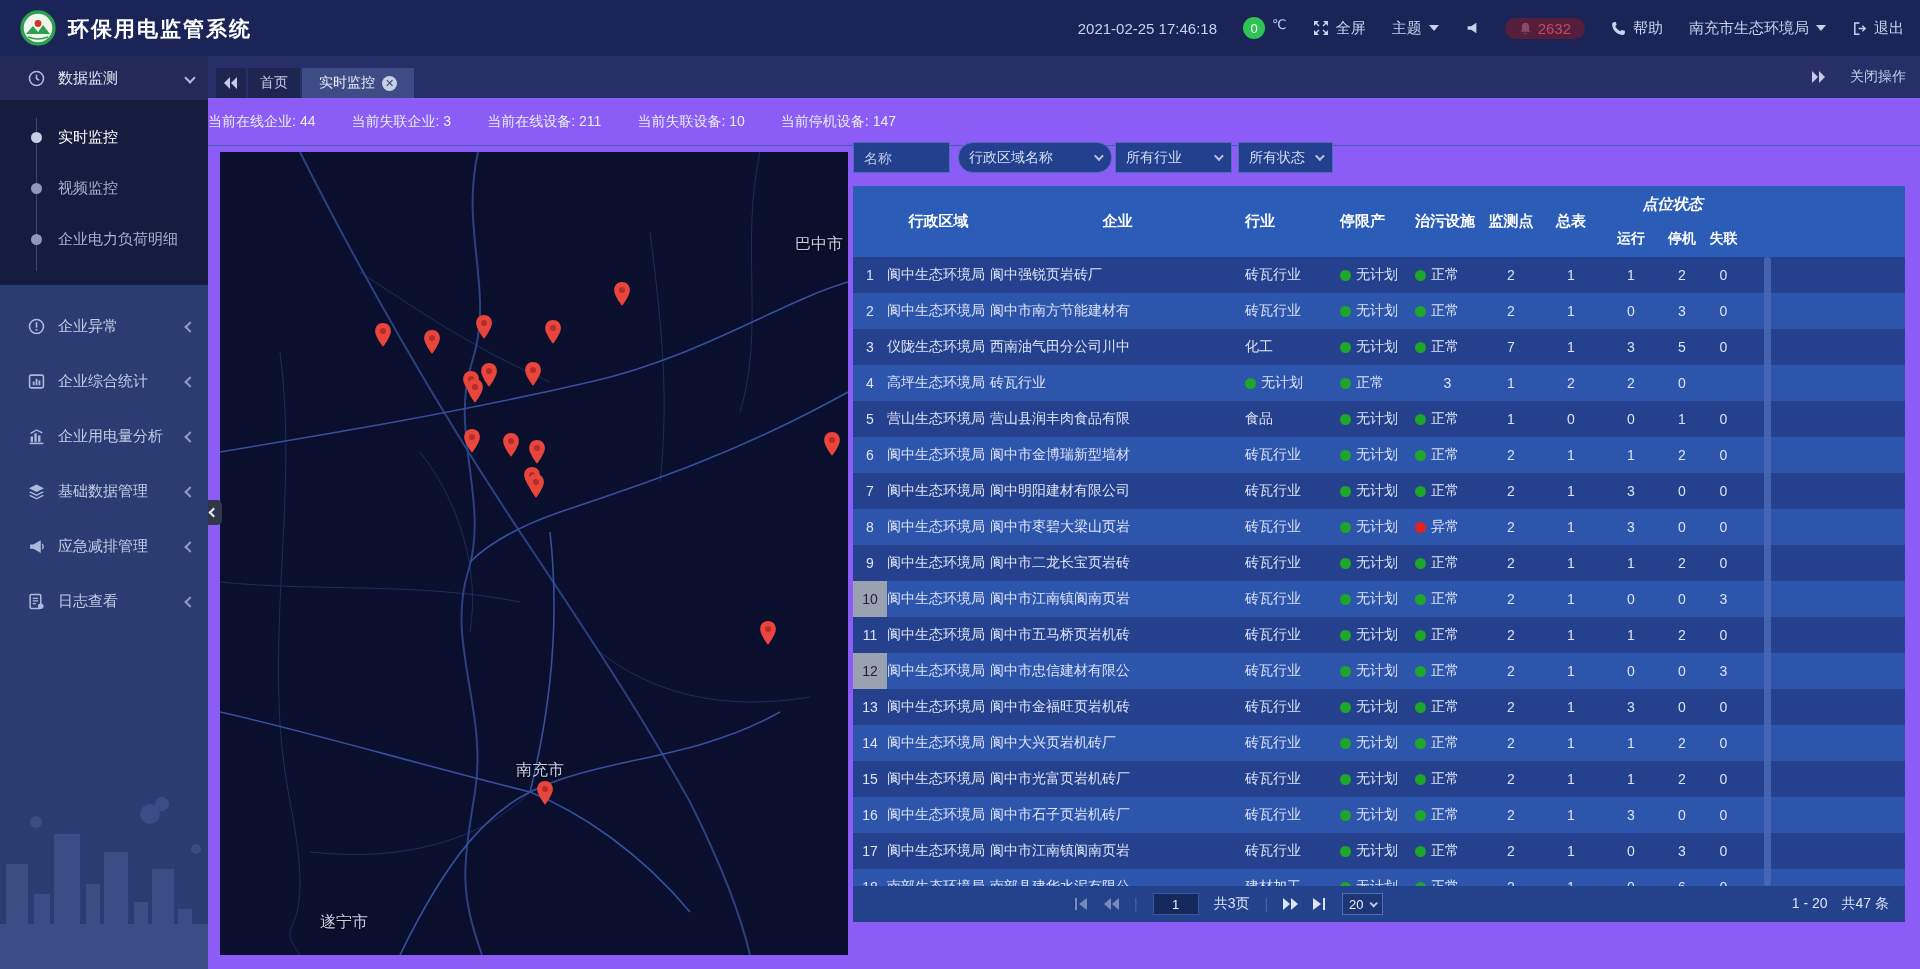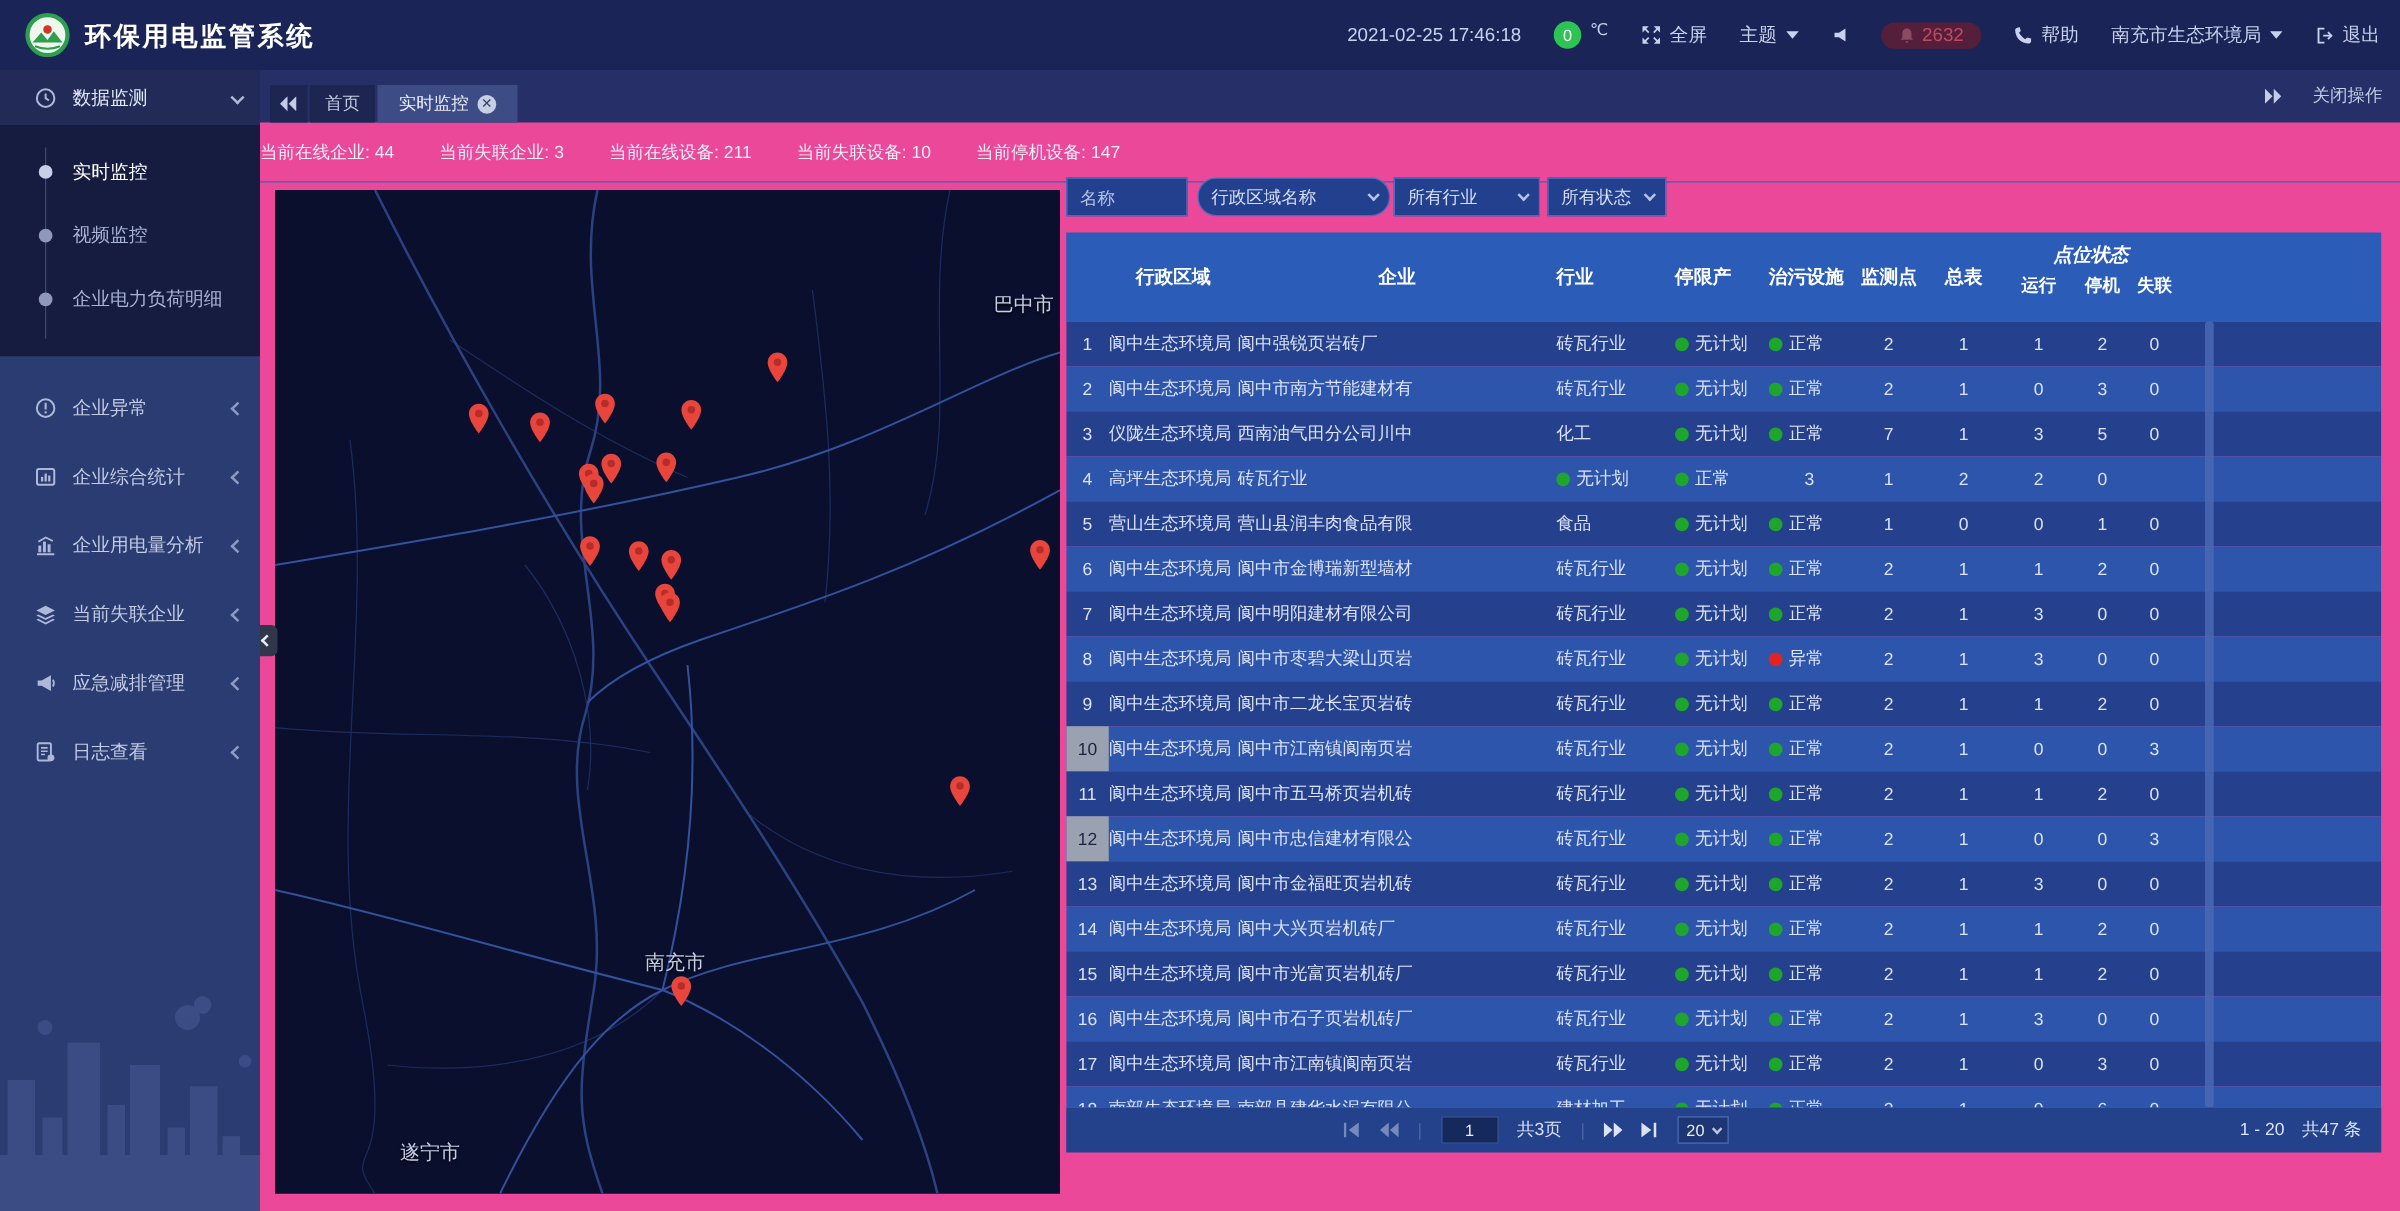--- a/index.html
+++ b/index.html
@@ -1,17 +1,17 @@
 <!DOCTYPE html>
 <html><head>
 <meta charset="utf-8">
 <style>
   * { margin:0; padding:0; box-sizing:border-box; }
   body { background:#fff; font-family:"Liberation Sans","DejaVu Sans",sans-serif; }
-  .app { position:relative; width:1920px; height:969px; background:#ec4899; overflow:hidden; }
+  .app { position:relative; width:1920px; height:969px; background:#8b5cf6; overflow:hidden; }
 
   
   .hdr { position:absolute; left:0; top:0; width:1920px; height:56px; background:#1a2457; z-index:30; display:flex; align-items:center; }
   .hdr-logo { position:absolute; left:20px; top:10px; width:36px; height:36px; }
   .hdr-title { position:absolute; left:68px; top:15px; color:#fff; font-size:21px; font-weight:bold; letter-spacing:2px; }
   .hdr-right { position:absolute; right:16px; top:0; height:56px; display:flex; align-items:center; gap:26px; color:#c9d2ec; font-size:15px; }
   .hdr-item { display:flex; align-items:center; gap:7px; cursor:pointer; white-space:nowrap; }
   .temp-badge { width:22px; height:22px; border-radius:50%; background:#2fc254; color:#fff; font-size:13px; display:flex; align-items:center; justify-content:center; }
   .temp-unit { font-size:13px; position:relative; top:-4px; }
   .caret { width:0; height:0; border-left:5px solid transparent; border-right:5px solid transparent; border-top:6px solid #c9d2ec; display:inline-block; }
@@ -69,21 +69,21 @@
   #f-industry { left:1115px; width:117px;text-align:right; }
   #f-status { left:1238px; width:95px; }
 
   
   .tbl { position:absolute; left:853px; top:186px; width:1052px; height:736px; }
   .tgrid { display:grid; grid-template-columns:34px 103px 255px 95px 75px 65px 62px 58px 62px 40px 43px 1fr; }
   .thead { position:relative; height:71px; background:#2b5cb8; color:#fff; font-size:15px; font-weight:bold; }
   .thead .tgrid { height:100%; }
   .th { display:flex; align-items:center; justify-content:center; }
   .th.left { justify-content:flex-start; }
-  .th.sub { align-items:flex-end; padding-bottom:19px; font-size:14px; }
+  .th.sub { align-items:flex-end; padding-bottom:9px; font-size:14px; }
   .th-group { position:absolute; left:747px; top:9px; width:145px; text-align:center; font-style:italic; font-size:15px; }
   .tbody { position:relative; height:629px; overflow:hidden; }
   .trow { height:36px; color:#dbe3f5; font-size:14px; cursor:pointer; }
   .trow:nth-child(odd)  { background:#25418d; }
   .trow:nth-child(even) { background:#2e55ac; }
   .td { display:flex; align-items:center; justify-content:center; overflow:hidden; white-space:nowrap; height:36px; }
   .td.left { justify-content:flex-start; }
   .td.num.sel { background:#9aa1b0; color:#1c2340; }
   .dot { width:11px; height:11px; border-radius:50%; display:inline-block; margin-right:5px; flex:none; }
   .scrollstrip { position:absolute; left:911px; top:0; width:7px; height:629px; background:#4a68b4; opacity:.85; border-radius:3px; }
@@ -249,21 +249,21 @@
     <svg class="micon" width="17" height="17" color="#aeb9da">
             <use href="#i-chart"></use>
           </svg>
     <span class="lbl">企业用电量分析</span>
     <span class="chev"></span>
   </div>
         <div class="side-item">
     <svg class="micon" width="17" height="17" color="#aeb9da">
             <use href="#i-layers"></use>
           </svg>
-    <span class="lbl">当前失联企业</span>
+    <span class="lbl">基础数据管理</span>
     <span class="chev"></span>
   </div>
         <div class="side-item">
     <svg class="micon" width="17" height="17" color="#aeb9da">
             <use href="#i-horn"></use>
           </svg>
     <span class="lbl">应急减排管理</span>
     <span class="chev"></span>
   </div>
         <div class="side-item">

